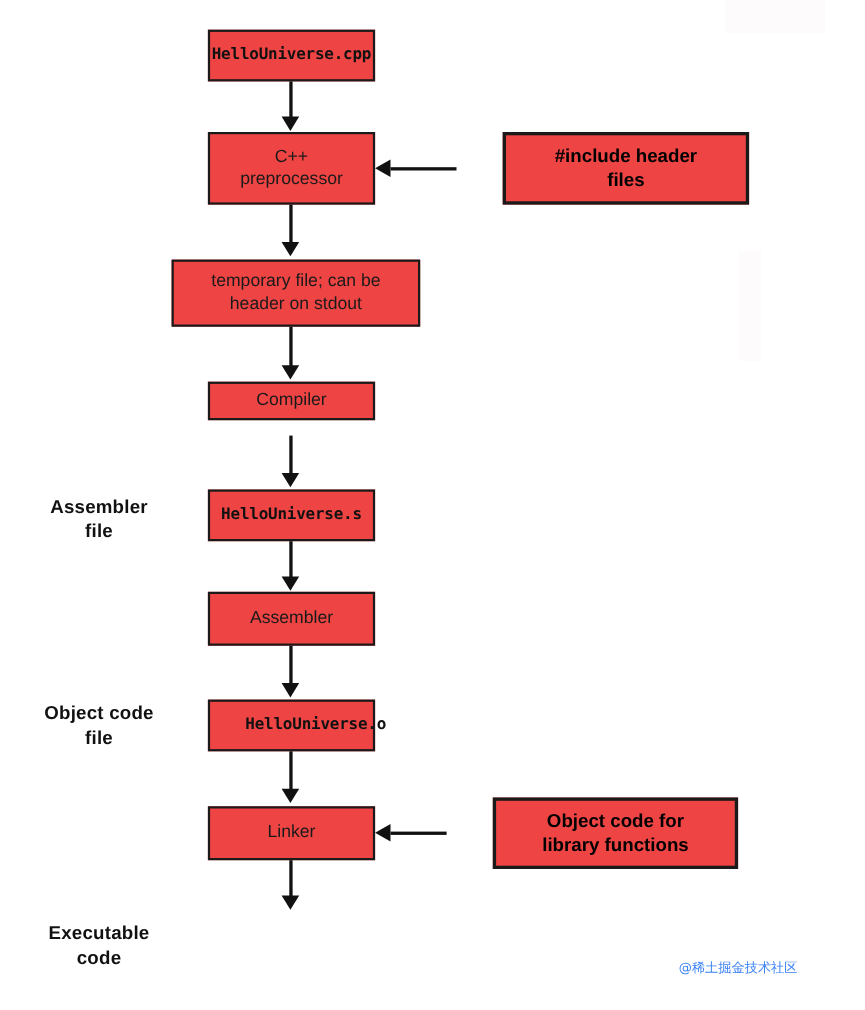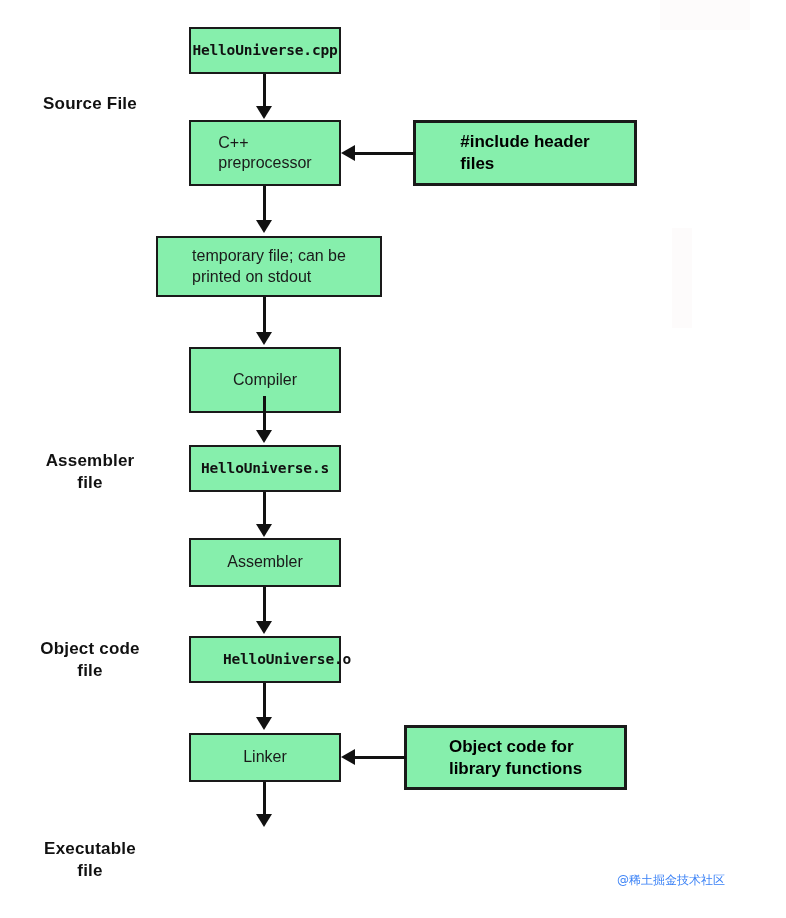--- a/index.html
+++ b/index.html
@@ -30,45 +30,47 @@
     line-height: 1.32;
     color: #111111;
     letter-spacing: 0.2px;
     white-space: pre-line;
   }
 
   
   .node {
     position: absolute;
     box-sizing: border-box;
-    background: #86efac;
+    background: #ef4444;
     border: 2px solid #1a1a1a;
     display: flex;
     align-items: center;
     justify-content: center;
+    text-align: center;
     line-height: 1.28;
     white-space: pre-line;
   }
   .node.plain {
     font-size: 16px;
     font-weight: normal;
     color: #1a1a1a;
   }
   .node.mono {
     font-family: "DejaVu Sans Mono", monospace;
     font-size: 14.5px;
     font-weight: bold;
     letter-spacing: -0.2px;
     color: #111111;
   }
   .node.emph {
     font-size: 17px;
     font-weight: bold;
     border-width: 3px;
     color: #000000;
+    margin-left: 44px;
   }
 
   
   .vline {
     position: absolute;
     width: 3px;
     background: #111111;
   }
   .hline {
     position: absolute;
@@ -107,55 +109,54 @@
   }
 </style>
 </head>
 <body>
 
 <div id="stage">
 
   <div class="bg-smudge" style="left:660px; top:0px; width:90px; height:30px;"></div>
   <div class="bg-smudge" style="left:672px; top:228px; width:20px; height:100px;"></div>
 
-  <div class="stage-label" style="left:10px; top:93px; width:160px;">Source File</div>
 
   <div class="stage-label" style="left:10px; top:450px; width:160px;">Assembler
 file</div>
 
   <div class="stage-label" style="left:10px; top:638px; width:160px;">Object code
 file</div>
 
   <div class="stage-label" style="left:10px; top:838px; width:160px;">Executable
-file</div>
+code</div>
 
   <div class="node mono" style="left:189px; top:27px; width:152px; height:47px;">HelloUniverse.cpp</div>
 
   <div class="vline" style="left:263px; top:74px; width:3px; height:34px;"></div>
   <div class="arrow-down" style="left:256px; top:106px;"></div>
 
   <div class="node plain" style="left:189px; top:120px; width:152px; height:66px;">C++
 preprocessor</div>
 
   <div class="node emph" style="left:413px; top:120px; width:224px; height:66px;">#include header
 files</div>
 
   <div class="hline" style="left:355px; top:152px; width:60px; height:3px;"></div>
   <div class="arrow-left" style="left:341px; top:145px;"></div>
 
   <div class="vline" style="left:263px; top:186px; width:3px; height:36px;"></div>
   <div class="arrow-down" style="left:256px; top:220px;"></div>
 
   <div class="node plain" style="left:156px; top:236px; width:226px; height:61px;">temporary file; can be
-printed on stdout</div>
+header on stdout</div>
 
   <div class="vline" style="left:263px; top:297px; width:3px; height:36px;"></div>
   <div class="arrow-down" style="left:256px; top:332px;"></div>
 
-  <div class="node plain" style="left:189px; top:347px; width:152px; height:66px;">Compiler</div>
+  <div class="node plain" style="left:189px; top:347px; width:152px; height:35px;">Compiler</div>
 
   <div class="vline" style="left:263px; top:396px; width:3px; height:36px;"></div>
   <div class="arrow-down" style="left:256px; top:430px;"></div>
 
   <div class="node mono" style="left:189px; top:445px; width:152px; height:47px;">HelloUniverse.s</div>
 
   <div class="vline" style="left:263px; top:492px; width:3px; height:35px;"></div>
   <div class="arrow-down" style="left:256px; top:524px;"></div>
 
   <div class="node plain" style="left:189px; top:538px; width:152px; height:49px;">Assembler</div>

